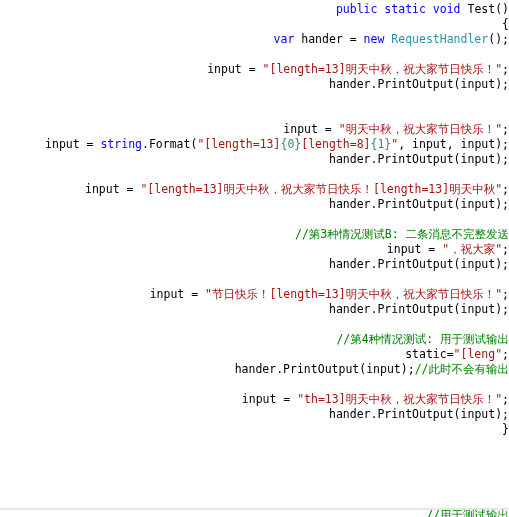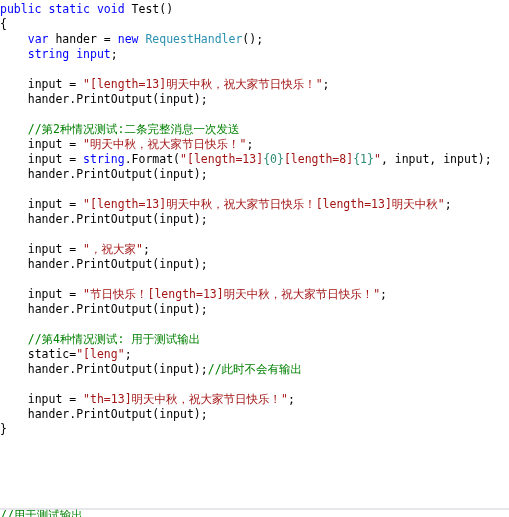--- a/index.html
+++ b/index.html
@@ -13,20 +13,21 @@
     overflow: hidden;
     font-family: "DejaVu Sans Mono", "Liberation Mono", monospace;
   }
   #editor {
     position: relative;
     width: 509px;
     height: 517px;
     background: #ffffff;
     padding: 0;
     box-sizing: border-box;
+    text-align: right;
   }
   .code-area {
     position: absolute;
     left: 0;
     top: 2px;
     width: 509px;
   }
   .line {
     height: 15px;
     line-height: 15px;
@@ -89,33 +90,33 @@
 </style>
 </head>
 <body>
 
 <div id="editor">
 
   <div class="code-area">
       <div class="line"><span class="kw">public static void </span><span class="plain">Test()</span></div>
       <div class="line"><span class="plain">{</span></div>
       <div class="line"><span class="plain">    </span><span class="kw">var </span><span class="plain">hander = </span><span class="kw">new </span><span class="type">RequestHandler</span><span class="plain">();</span></div>
-      <div class="line"><span class="plain">    </span><span class="kw">string </span><span class="kw squiggle">input</span><span class="plain">;</span></div>
       <div class="line blank"></div>
       <div class="line"><span class="plain">    </span><span class="plain">input = </span><span class="str">"[length=13]明天中秋，祝大家节日快乐！"</span><span class="plain">;</span></div>
       <div class="line"><span class="plain">    </span><span class="plain">hander.PrintOutput(input);</span></div>
       <div class="line blank"></div>
-      <div class="line"><span class="plain">    </span><span class="cmt">//第2种情况测试:二条完整消息一次发送</span></div>
+      <div class="line"><span class="plain">    </span></div>
       <div class="line"><span class="plain">    </span><span class="plain">input = </span><span class="str">"明天中秋，祝大家节日快乐！"</span><span class="plain">;</span></div>
       <div class="line"><span class="plain">    </span><span class="plain">input = </span><span class="kw">string</span><span class="plain">.Format(</span><span class="str">"[length=13]</span><span class="fmt">{0}</span><span class="str">[length=8]</span><span class="fmt">{1}</span><span class="str">"</span><span class="plain">, input, input);</span></div>
       <div class="line"><span class="plain">    </span><span class="plain">hander.PrintOutput(input);</span></div>
       <div class="line blank"></div>
       <div class="line"><span class="plain">    </span><span class="plain">input = </span><span class="str">"[length=13]明天中秋，祝大家节日快乐！[length=13]明天中秋"</span><span class="plain">;</span></div>
       <div class="line"><span class="plain">    </span><span class="plain">hander.PrintOutput(input);</span></div>
       <div class="line blank"></div>
+      <div class="line"><span class="plain">    </span><span class="cmt">//第3种情况测试B: 二条消息不完整发送</span></div>
       <div class="line"><span class="plain">    </span><span class="plain">input = </span><span class="str">"，祝大家"</span><span class="plain">;</span></div>
       <div class="line"><span class="plain">    </span><span class="plain">hander.PrintOutput(input);</span></div>
       <div class="line blank"></div>
       <div class="line"><span class="plain">    </span><span class="plain">input = </span><span class="str">"节日快乐！[length=13]明天中秋，祝大家节日快乐！"</span><span class="plain">;</span></div>
       <div class="line"><span class="plain">    </span><span class="plain">hander.PrintOutput(input);</span></div>
       <div class="line blank"></div>
       <div class="line"><span class="plain">    </span><span class="cmt">//第4种情况测试: 用于测试输出</span></div>
       <div class="line"><span class="plain">    </span><span class="plain">static=</span><span class="str">"[leng"</span><span class="plain">;</span></div>
       <div class="line"><span class="plain">    </span><span class="plain">hander.PrintOutput(input);</span><span class="cmt">//此时不会有输出</span></div>
       <div class="line blank"></div>

